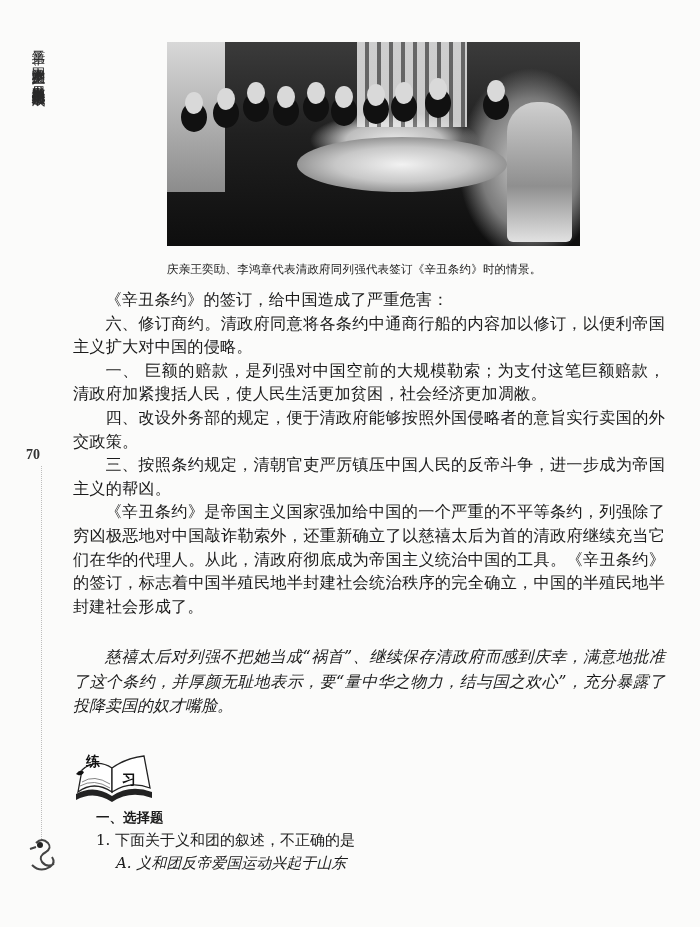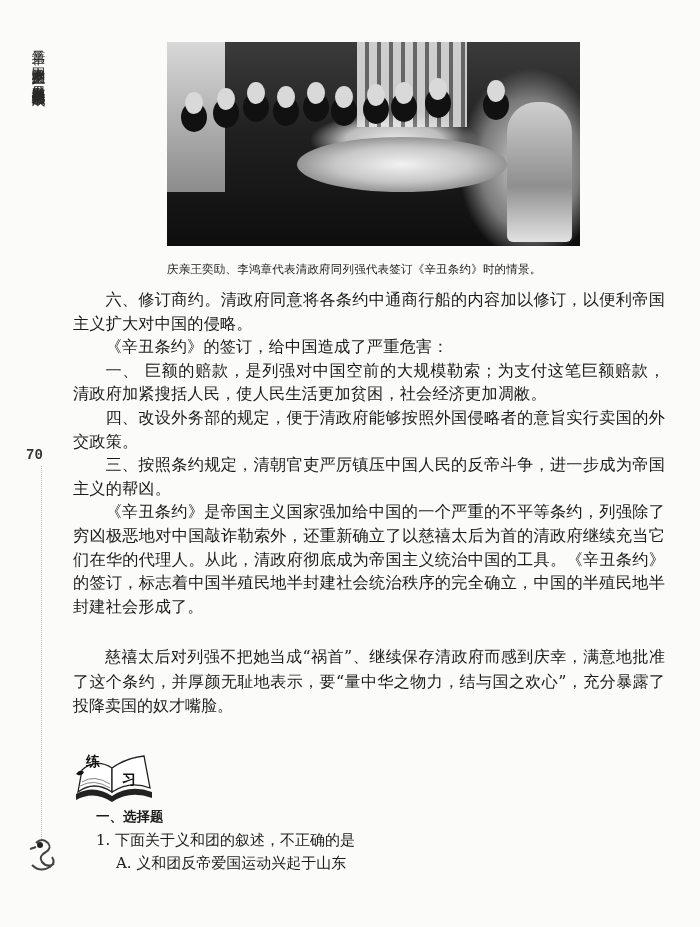--- a/index.html
+++ b/index.html
@@ -10,21 +10,21 @@
   }
   .side-title {
     position: absolute; left: 30px; top: 40px; width: 16px;
     font-family: "DejaVu Sans", "Liberation Sans", sans-serif;
     font-size: 13.5px; line-height: 15px; color: #2a2a2a;
     writing-mode: vertical-rl; letter-spacing: 0.5px;
   }
   .side-title .chap { margin-bottom: 10px; }
   .page-num {
     position: absolute; left: 26px; top: 447px;
-    font-family: Liberation Mono, monospace;
+    font-family: Liberation Serif, serif;
     font-size: 14px; font-weight: bold; color: #333;
   }
   .dotted-rule {
     position: absolute; left: 41px; top: 466px; width: 0; height: 375px;
     border-left: 1px dotted #bdbdbd;
   }
   .dragon {
     position: absolute; left: 22px; top: 835px; width: 40px; height: 45px;
   }
   .photo {
@@ -49,33 +49,33 @@
   }
   .body-text {
     position: absolute; left: 73px; top: 288px; width: 592px;
     font-size: 16.2px; line-height: 23.6px; color: #1b1b1b;
     text-align: justify; letter-spacing: 0.15px;
   }
   .body-text p { margin: 0; text-indent: 2em; }
   .note-text {
     position: absolute; left: 73px; top: 645px; width: 592px;
     font-size: 16px; line-height: 24.5px; color: #1b1b1b;
-    font-family: "DejaVu Serif", "Liberation Serif", serif; 
+    font-family: "DejaVu Serif", "Liberation Serif", serif; font-style: italic;
     text-align: justify;
   }
   .note-text p { margin: 0; text-indent: 2em; }
   .practice-icon { position: absolute; left: 72px; top: 750px; width: 84px; height: 56px; }
   .exercise {
     position: absolute; left: 96px; top: 806px; width: 570px;
     font-size: 15px; line-height: 23px; color: #1b1b1b;
   }
-  .exercise .sec { font-family: Liberation Mono, monospace; font-weight: bold; font-size: 13.5px; }
+  .exercise .sec { font-family: Liberation Sans, sans-serif; font-weight: bold; font-size: 13.5px; }
   .exercise .q { margin-top: 0; }
   .exercise .opts { display: flex; padding-left: 20px; }
-  .exercise .opt-a { width: 270px; }
+  .exercise .opt-a { width: 270px; font-style: italic; }
 </style>
 </head>
 <body>
 
 <div class="side-title">
   <span class="chap">第二章</span>
   <span>中国资本主义的产生、发展和半殖民地半封建社会的形成</span>
 </div>
 <div class="page-num">70</div>
 <div class="dotted-rule"></div>
@@ -96,22 +96,22 @@
   <div class="head" style="left:200px;top:42px"></div>
   <div class="head" style="left:228px;top:40px"></div>
   <div class="head" style="left:262px;top:36px"></div>
   <div class="head" style="left:320px;top:38px"></div>
   <div class="table"></div>
   <div class="right-fig"></div>
 </div>
 <div class="caption">庆亲王奕劻、李鸿章代表清政府同列强代表签订《辛丑条约》时的情景。</div>
 
 <div class="body-text">
+  <p>《辛丑条约》的签订，给中国造成了严重危害：</p>
   <p>六、修订商约。清政府同意将各条约中通商行船的内容加以修订，以便利帝国主义扩大对中国的侵略。</p>
-  <p>《辛丑条约》的签订，给中国造成了严重危害：</p>
   <p>一、 巨额的赔款，是列强对中国空前的大规模勒索；为支付这笔巨额赔款，清政府加紧搜括人民，使人民生活更加贫困，社会经济更加凋敝。</p>
   <p>四、改设外务部的规定，便于清政府能够按照外国侵略者的意旨实行卖国的外交政策。</p>
   <p>三、按照条约规定，清朝官吏严厉镇压中国人民的反帝斗争，进一步成为帝国主义的帮凶。</p>
   <p>《辛丑条约》是帝国主义国家强加给中国的一个严重的不平等条约，列强除了穷凶极恶地对中国敲诈勒索外，还重新确立了以慈禧太后为首的清政府继续充当它们在华的代理人。从此，清政府彻底成为帝国主义统治中国的工具。《辛丑条约》的签订，标志着中国半殖民地半封建社会统治秩序的完全确立，中国的半殖民地半封建社会形成了。</p>
 </div>
 
 <div class="note-text">
   <p>慈禧太后对列强不把她当成“祸首”、继续保存清政府而感到庆幸，满意地批准了这个条约，并厚颜无耻地表示，要“量中华之物力，结与国之欢心”，充分暴露了投降卖国的奴才嘴脸。</p>
 </div>
 

